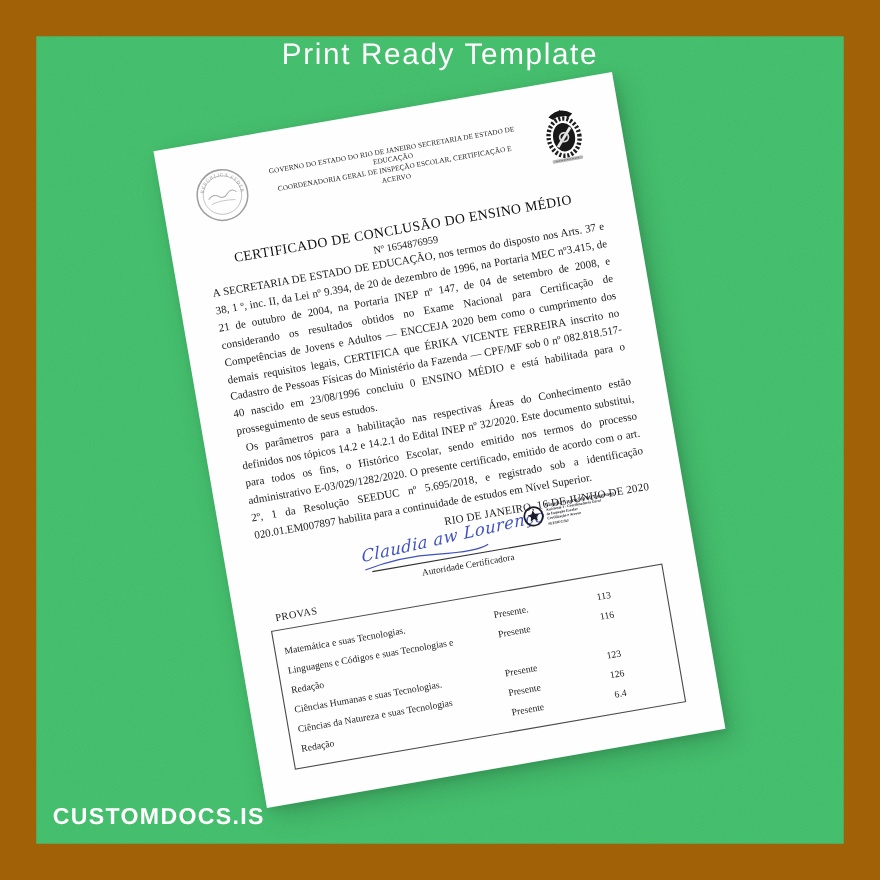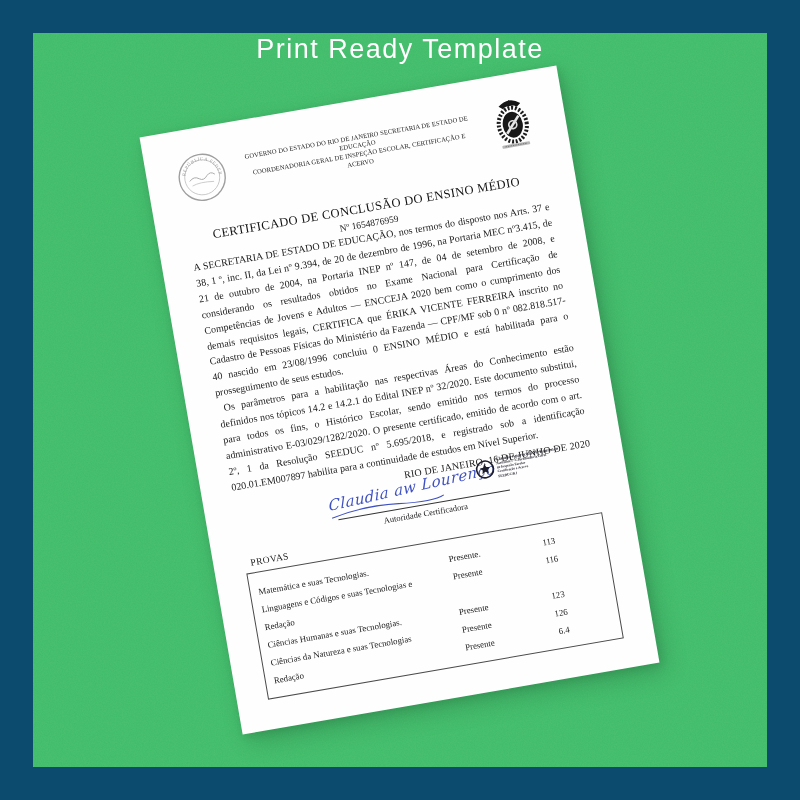--- a/index.html
+++ b/index.html
@@ -1,16 +1,16 @@
 <!DOCTYPE html>
 <html><head>
 <meta charset="utf-8">
 <style>
   html,body{margin:0;padding:0;background:#21b45a;}
-  .stage{position:relative;width:800px;height:800px;background:#0c4a6e;overflow:hidden;
+  .stage{position:relative;width:800px;height:800px;background:#a16207;overflow:hidden;
          font-family:"Liberation Sans",sans-serif;}
   .inner-bg{position:absolute;left:33px;top:33px;width:734px;height:734px;background:#3ebc68;}
   .inner-bg svg{position:absolute;left:0;top:0;}
   .banner-title{position:absolute;left:0;top:34px;width:100%;text-align:center;color:#ffffff;
     font-size:27px;font-weight:400;letter-spacing:1.5px;}
   .brand{position:absolute;left:48px;top:731px;color:#ffffff;font-size:21px;font-weight:700;
     letter-spacing:1.2px;}
 
   
   .paper{position:absolute;left:188px;top:97px;width:423px;height:606px;background:#fefefe;
@@ -62,20 +62,21 @@
     <svg width="734" height="734" aria-hidden="true">
       <filter id="grain">
         <feTurbulence type="fractalNoise" baseFrequency="0.85" numOctaves="2" stitchTiles="stitch"></feTurbulence>
         <feColorMatrix type="matrix" values="0 0 0 0 1  0 0 0 0 1  0 0 0 0 1  0 0 0 0.07 0"></feColorMatrix>
       </filter>
       <rect width="734" height="734" filter="url(#grain)"></rect>
     </svg>
   </div>
 
   <div class="banner-title">Print Ready Template</div>
+  <div class="brand">CUSTOMDOCS.IS</div>
 
   <div class="paper">
 
     <div class="doc-header">
       <svg class="seal" viewBox="0 0 50 50" aria-hidden="true">
         <circle cx="25" cy="25" r="23" fill="none" stroke="#8f8f8f" stroke-width="1.4"></circle>
         <circle cx="25" cy="25" r="17.5" fill="none" stroke="#b5b5b5" stroke-width="0.8"></circle>
         <path id="sealArc" d="M 8 25 A 17 17 0 1 1 42 25" fill="none"></path>
         <text font-size="4.6" fill="#8a8a8a" letter-spacing="0.6" font-family="Liberation Serif,serif">
           <textPath href="#sealArc" startOffset="4">REPÚBLICA FEDERATIVA DO BRASIL</textPath>

